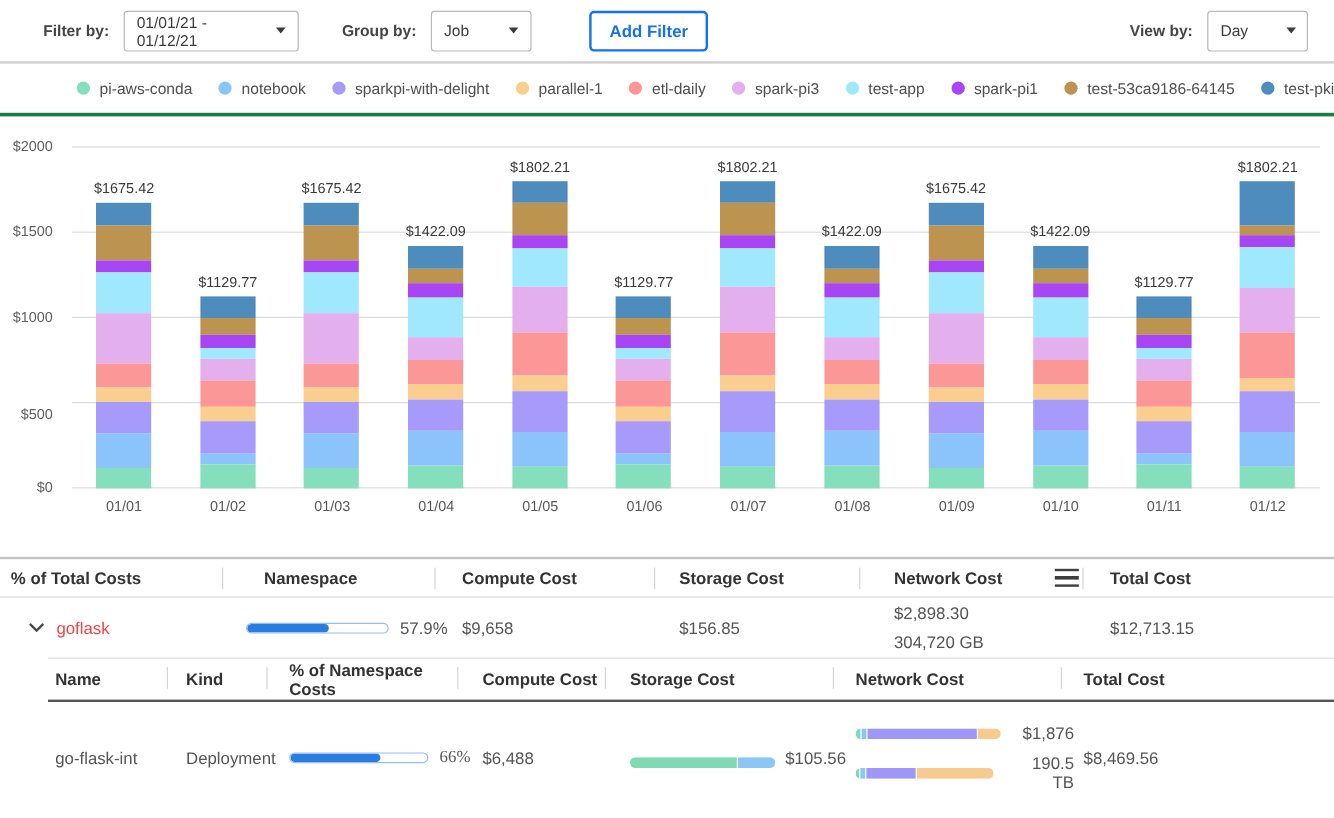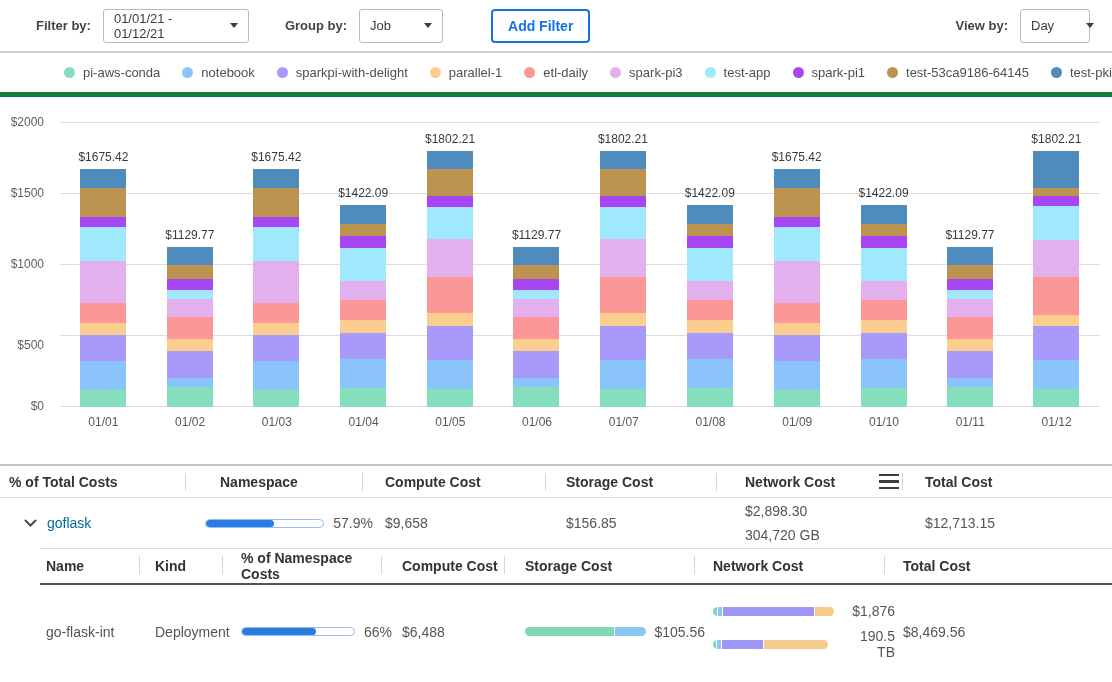--- a/index.html
+++ b/index.html
@@ -13,26 +13,26 @@
   .download { display:flex; align-items:center; gap:7px; color:#1372EC; font-size:14px; font-weight:bold; cursor:pointer; }
 
   
   .filterbar { height:53px; padding:0 22px 0 36px; display:flex; align-items:center; justify-content:space-between; border-bottom:2px solid #cfcfcf; }
   .fgroup { display:flex; align-items:center; gap:12px; }
   .flabel { font-size:13px; font-weight:bold; color:#444; white-space:nowrap; }
   .select { height:34px; border:1px solid #b9b9b9; border-radius:3px; background:#fff; display:flex; align-items:center; justify-content:space-between; padding:0 10px; font-size:13px; color:#3c3c3c; cursor:pointer; gap:10px; }
   .caret { width:0; height:0; border-left:4px solid transparent; border-right:4px solid transparent; border-top:5px solid #3c3c3c; }
   .sel-date { width:146px; }
   .sel-group { width:84px; margin-right:12px; }
-  .sel-view { width:70px;gap:32px; }
+  .sel-view { width:84px;gap:32px; }
   .btn-addfilter { height:34px; padding:0 15px; border:2px solid #1372EC; border-radius:4px; background:#fff; color:#1372EC; font-size:14px; font-weight:bold; cursor:pointer; font-family:"Liberation Sans",sans-serif; }
   .gap24 { width:12px; }
 
   
-  .legendbar { height:44px; padding:0 38px 0 64px; display:flex; align-items:center; border-bottom:5px solid #15803d; }
+  .legendbar { height:44px; padding:0 38px 0 64px; display:flex; align-items:center; border-bottom:3px solid #15803d; }
   .legend-items { display:flex; align-items:center; gap:22px; flex-wrap:nowrap; }
   .legend-item { display:flex; align-items:center; gap:8px; cursor:pointer; }
   .legend-dot { width:11px; height:11px; border-radius:50%; }
   .legend-label { font-size:13px; color:#4f4f4f; white-space:nowrap; }
 
   
   .chart-section { position:relative; height:367px; }
   .plot { position:absolute; left:60px; right:12px; top:26px; height:284px; }
   .gridline { position:absolute; left:0; right:0; height:1px; background:#dcdcdc; }
   .ylabels { position:absolute; left:0; top:26px; width:50px; height:284px; }
@@ -46,40 +46,40 @@
   .xlabel { font-size:12px; color:#585858; }
 
   
   .table-wrap { border-top:2px solid #c4c4c4; }
   .t-head { display:grid; grid-template-columns:196px 177px 183px 171px 186px 1fr; height:32px; align-items:center; border-bottom:1px solid #ddd; }
   .t-head .cell { font-size:14px; font-weight:bold; color:#333; position:relative; height:100%; display:flex; align-items:center; }
   .cell-sep::after { content:""; position:absolute; right:10px; top:7px; height:18px; width:1px; background:#d6d6d6; }
   .c1 { padding-left:24px; } .c2 { padding-left:9px; } .c3 { padding-left:12px; }
   .c4 { padding-left:10px; } .c5 { padding-left:18px; } .c6 { padding-left:12px; }
   .t-row { display:grid; grid-template-columns:196px 177px 183px 171px 186px 1fr; height:50px; align-items:center; font-size:14px; color:#555; }
-  .ns-cell { display:flex; align-items:center; gap:10px; padding-left:24px; cursor:pointer; color:#0369a1; }
+  .ns-cell { display:flex; align-items:center; gap:10px; padding-left:24px; cursor:pointer; color:#ef4444; }
   .pct-cell { display:flex; align-items:center; gap:9px; padding-left:9px; }
   .pbar { width:124px; height:9px; border:1px solid #92bff0; border-radius:5px; background:#fff; overflow:hidden; }
   .pbar-fill { height:100%; background:#2a7cde; border-radius:5px; }
   .net-cell { line-height:24px; padding-left:18px; }
   .menu-spacer { flex:1; }
   .hamburger { margin-right:14px; cursor:pointer; display:flex; flex-direction:column; gap:4px; }
   .hamburger div { width:20px; height:2.5px; background:#3f3f3f; }
 
   
   .subtable { margin-left:40px; border-top:1px solid #ddd; }
   .s-head { display:grid; grid-template-columns:110px 83px 159px 123px 190px 190px 1fr; height:36px; align-items:center; border-bottom:2px solid #555; }
   .s-head .cell { font-size:14px; font-weight:bold; color:#333; position:relative; height:100%; display:flex; align-items:center; }
   .s1 { padding-left:6px; } .s2 { padding-left:5px; } .s3 { padding-left:8px; }
   .s4 { padding-left:10px; } .s5 { padding-left:10px; } .s6 { padding-left:8px; } .s7 { padding-left:8px; }
   .s-row { display:grid; grid-template-columns:110px 83px 159px 123px 190px 190px 1fr; align-items:center; font-size:14px; color:#555; padding:18px 0 20px 0; }
   .minibar { height:9px; border-radius:5px; overflow:hidden; display:flex; }
   .minibar .mseg { height:100%; }
   .minibar .mseg:not(:last-child) { margin-right:1px; }
-  .storage-cell { display:flex; align-items:center; gap:8px; padding-left:10px; }
+  .storage-cell { display:flex; align-items:flex-end; gap:8px; padding-left:10px; }
   .network-cell { display:flex; flex-direction:column; gap:9px; padding-left:8px; }
   .netrow { display:flex; align-items:center; gap:18px;text-align:right; }
 </style>
 </head>
 <body>
 
 <div class="app">
 
 
   <div class="filterbar">
@@ -415,21 +415,21 @@
         <div class="cell s3 cell-sep">% of Namespace Costs</div>
         <div class="cell s4 cell-sep">Compute Cost</div>
         <div class="cell s5 cell-sep">Storage Cost</div>
         <div class="cell s6 cell-sep">Network Cost</div>
         <div class="cell s7">Total Cost</div>
       </div>
 
       <div class="s-row">
         <div class="s1">go-flask-int</div>
         <div class="s2">Deployment</div>
-        <div class="pct-cell" style="padding-left:8px;">
+        <div class="pct-cell" style="padding-left:8px;font-family:Liberation Serif, serif;">
           <span class="pbar">
               <span class="pbar-fill" id="wl-pbar" style="width: 66%; display: block;"></span>
             </span>
           <span>66%</span>
         </div>
         <div class="s4">$6,488</div>
         <div class="storage-cell">
           <span class="minibar" id="storage-bar" style="width: 130px;">
               <span class="mseg" style="width: 74%; background: rgb(127, 217, 180);"></span>
               <span class="mseg" style="width: 26%; background: rgb(139, 199, 244);"></span>

